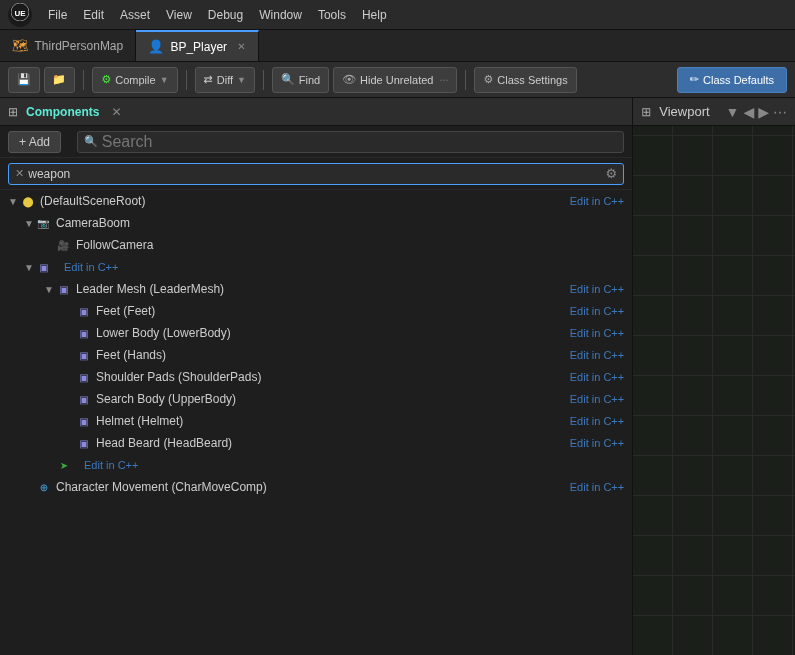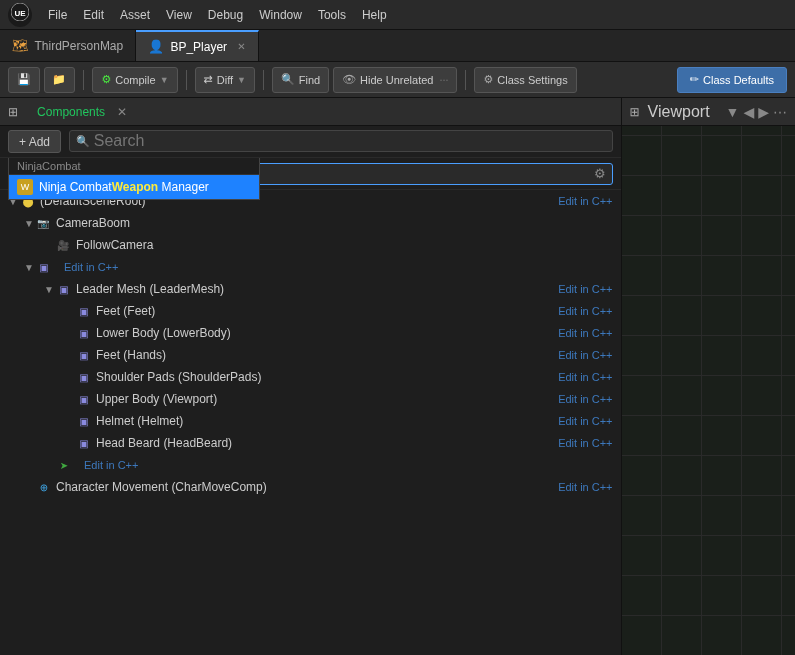--- a/index.html
+++ b/index.html
@@ -133,37 +133,37 @@
     .panel-header {
       display: flex;
       align-items: center;
       background: #2d2d2d;
       height: 28px;
       padding: 0 8px;
       border-bottom: 1px solid #111;
       gap: 8px;
     }
     .panel-title {
-      color: #22c55e;
-      font-size: 12px;
-      font-weight: normal;
-      margin-left: 11px;
+      color: #5eead4;
+      font-size: 12px;
+      font-weight: bold;
     }
     .panel-close {
       color: #888;
       cursor: pointer;
       font-size: 12px;
       margin-left: 4px;
     }
 
     
     .add-search-row {
       display: flex;
+      align-items: center;
       padding: 4px 8px;
-      gap: 8px;
+      gap: 16px;
       background: #1e1e1e;
       border-bottom: 1px solid #2a2a2a;
       height: 32px;
     }
     .add-btn {
       display: flex;
       align-items: center;
       gap: 4px;
       padding: 3px 10px;
       background: #3d3d3d;
@@ -332,21 +332,21 @@
     }
     .viewport-header {
       display: flex;
       align-items: center;
       background: #2d2d2d;
       height: 28px;
       padding: 0 8px;
       gap: 8px;
       border-bottom: 1px solid #111;
     }
-    .viewport-title { color: #ccc; font-size: 16px; }
+    .viewport-title { color: #ccc; font-size: 13px; }
     .viewport-controls {
       display: flex;
       gap: 4px;
       margin-left: 8px;
     }
     .viewport-btn {
       color: #888;
       cursor: pointer;
       font-size: 14px;
     }
@@ -477,29 +477,20 @@
 
     <div style="position: relative;">
       <div class="search-row-with-dropdown">
         <div class="weapon-search-box">
           <span class="clear-icon">✕</span>
           <input type="text" value="weapon" style="background: transparent; border: none; outline: none; color: rgb(204, 204, 204); font-size: 12px; width: 100%;">
           <span class="settings-icon">⚙</span>
         </div>
       </div>
 
-      <div class="dropdown">
-        <div class="dropdown-category">NinjaCombat</div>
-        <div class="dropdown-item">
-          <div class="item-icon">W</div>
-          <span class="dropdown-item-text">
-            <span>Ninja Combat</span><span class="highlight">Weapon</span><span> Manager</span>
-          </span>
-        </div>
-      </div>
 
     </div>
 
     <div class="component-list">
 
       <div class="component-row" style="padding-left: 8px;">
         <span class="expand-arrow">▼</span>
         <span class="row-icon icon-scene">⬤</span>
         <span class="row-label">(DefaultSceneRoot)</span>
         <span class="edit-cpp-btn">Edit in C++</span>
@@ -554,21 +545,21 @@
       <div class="component-row" style="padding-left: 64px;">
         <span style="display:inline-block; width:12px;"></span>
         <span class="row-icon icon-mesh">▣</span>
         <span class="row-label">Shoulder Pads (ShoulderPads)</span>
         <span class="edit-cpp-btn">Edit in C++</span>
       </div>
 
       <div class="component-row" style="padding-left: 64px;">
         <span style="display:inline-block; width:12px;"></span>
         <span class="row-icon icon-mesh">▣</span>
-        <span class="row-label">Upper Body (Viewport)</span>
+        <span class="row-label">Search Body (UpperBody)</span>
         <span class="edit-cpp-btn">Edit in C++</span>
       </div>
 
       <div class="component-row" style="padding-left: 64px;">
         <span style="display:inline-block; width:12px;"></span>
         <span class="row-icon icon-mesh">▣</span>
         <span class="row-label">Helmet (Helmet)</span>
         <span class="edit-cpp-btn">Edit in C++</span>
       </div>
 

